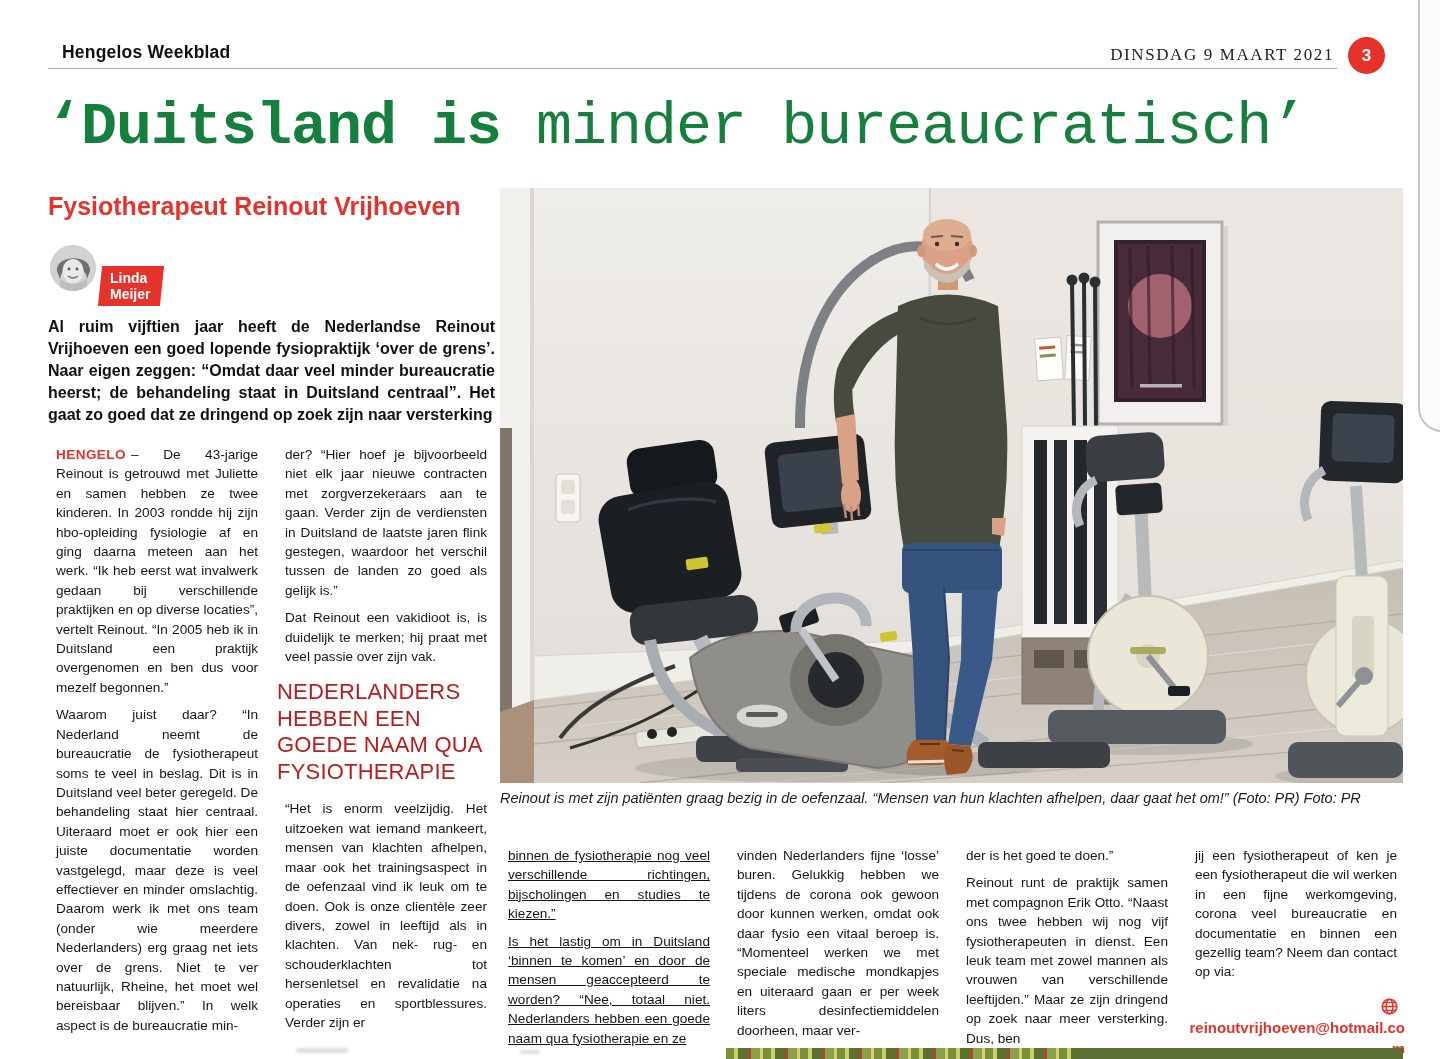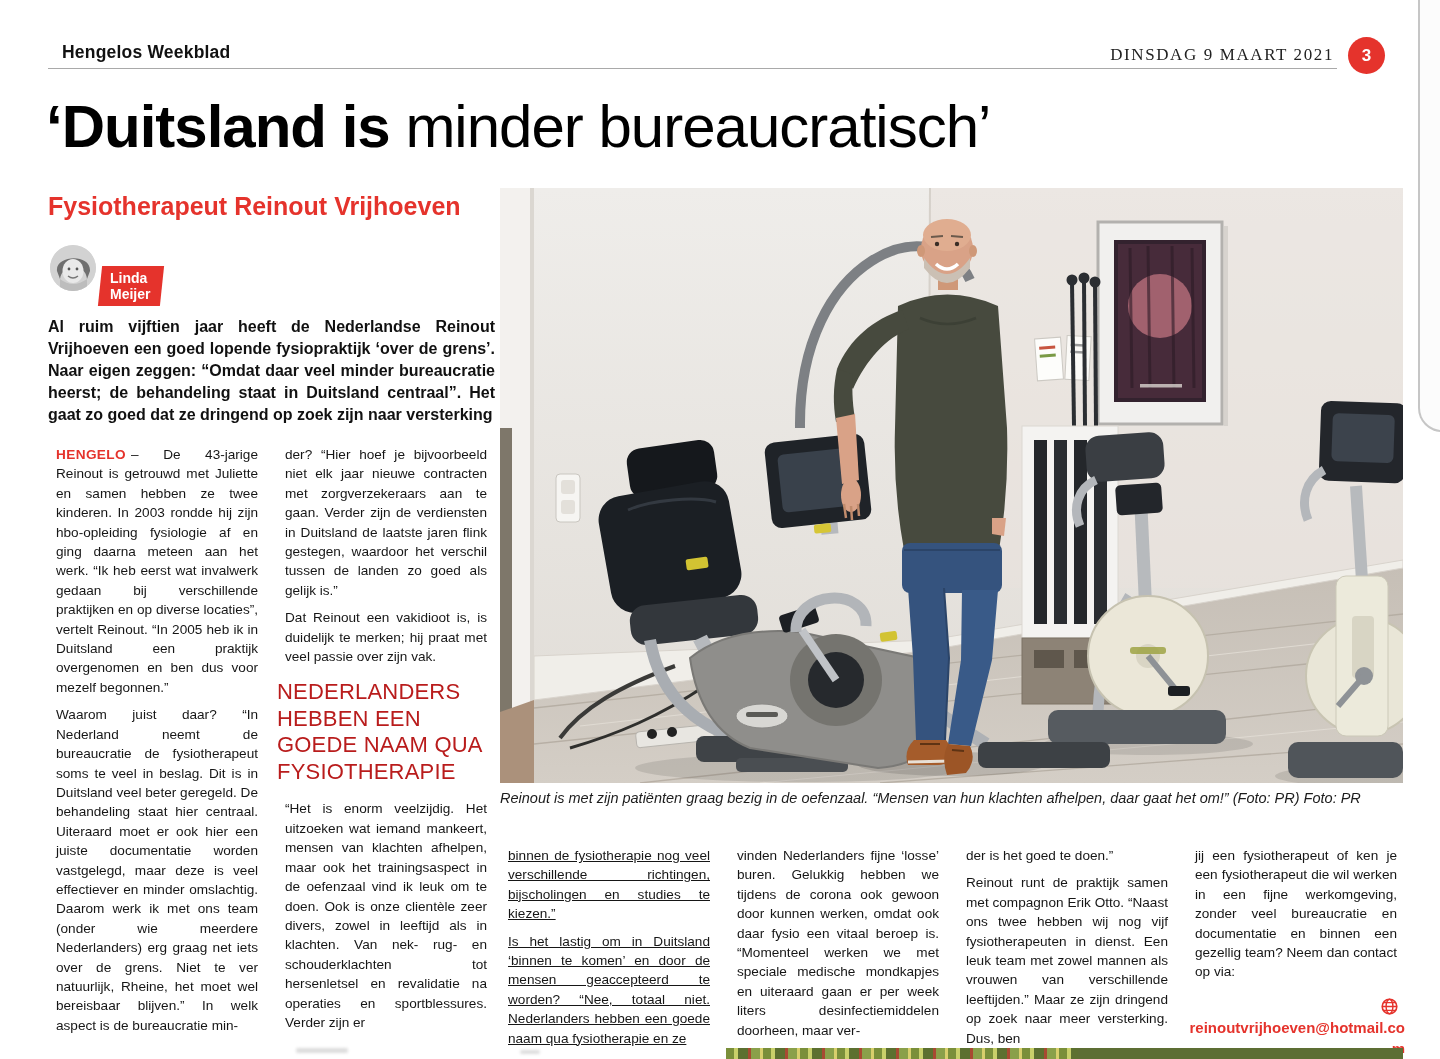--- a/index.html
+++ b/index.html
@@ -5,22 +5,22 @@
   html,body{margin:0;padding:0;background:#ffffff;}
   body{width:1440px;height:1059px;font-family:"Liberation Sans",sans-serif;color:#141414;}
   #page{position:relative;width:1440px;height:1059px;background:#ffffff;overflow:hidden;}
 
   .brand{position:absolute;left:62px;top:42px;font-size:17.5px;font-weight:bold;color:#111;letter-spacing:.2px;}
   .date{position:absolute;right:106px;top:45px;font-family:"Liberation Serif",serif;font-size:17px;letter-spacing:1.6px;color:#222;}
   .page-circle{position:absolute;left:1348px;top:37px;width:37px;height:37px;border-radius:50%;background:#e5332c;color:#fff;
     display:flex;align-items:center;justify-content:center;font-size:17px;font-weight:bold;}
   .head-rule{position:absolute;left:48px;top:68px;width:1289px;height:1px;background:#a9a9a9;}
 
-  .headline{position:absolute;left:46px;top:88px;width:1340px;font-family:Liberation Sans, sans-serif;font-size:60px;line-height:78px;
-    color:#000000;letter-spacing:-1px;white-space:nowrap;}
+  .headline{position:absolute;left:46px;top:88px;width:1340px;font-family:Liberation Mono, monospace;font-size:60px;line-height:78px;
+    color:#15803d;letter-spacing:-1px;white-space:nowrap;}
   .headline .hl-bold{font-weight:bold;}
   .headline .hl-reg{font-weight:normal;}
 
   .kicker{position:absolute;left:48px;top:192px;font-size:25px;font-weight:bold;color:#e5332c;}
 
   .byline{position:absolute;left:50px;top:245px;height:48px;}
   .avatar{position:absolute;left:0;top:0;width:46px;height:46px;border-radius:50%;overflow:hidden;background:#d6d6d6;}
   .author-badge{position:absolute;left:50px;top:21px;background:#e5332c;color:#fff;font-size:14px;font-weight:bold;
     padding:4px 12px 4px 10px;transform:skewX(-6deg);}
   .author-badge span{display:inline-block;transform:skewX(6deg);}
@@ -293,21 +293,21 @@
     <p>Is het lastig om in Duitsland ‘binnen te komen’ en door de mensen geaccepteerd te worden? “Nee, totaal niet. Nederlanders hebben een goede naam qua fysiotherapie en ze</p>
   </div>
   <div class="col" id="col4">
     <p>vinden Nederlanders fijne ‘losse’ buren. Gelukkig hebben we tijdens de corona ook gewoon door kunnen werken, omdat ook daar fysio een vitaal beroep is. “Momenteel werken we met speciale medische mondkapjes en uiteraard gaan er per week liters desinfectiemiddelen doorheen, maar ver-</p>
   </div>
   <div class="col" id="col5">
     <p>der is het goed te doen.”</p>
     <p>Reinout runt de praktijk samen met compagnon Erik Otto. “Naast ons twee hebben wij nog vijf fysiotherapeuten in dienst. Een leuk team met zowel mannen als vrouwen van verschillende leeftijden.” Maar ze zijn dringend op zoek naar meer versterking. Dus, ben</p>
   </div>
   <div class="col" id="col6">
-    <p>jij een fysiotherapeut of ken je een fysiotherapeut die wil werken in een fijne werkomgeving, zonder veel bureaucratie en documentatie en binnen een gezellig team? Neem dan contact op via:</p>
+    <p>jij een fysiotherapeut of ken je een fysiotherapeut die wil werken in een fijne werkomgeving, corona veel bureaucratie en documentatie en binnen een gezellig team? Neem dan contact op via:</p>
     <div class="email-block">
       <svg class="globe" width="17" height="17" viewBox="0 0 17 17">
         <circle cx="8.5" cy="8.5" r="7.3" fill="none" stroke="#e5332c" stroke-width="1.6"></circle>
         <ellipse cx="8.5" cy="8.5" rx="3.4" ry="7.3" fill="none" stroke="#e5332c" stroke-width="1.4"></ellipse>
         <path d="M1.4,8.5 L15.6,8.5 M2.4,4.6 L14.6,4.6 M2.4,12.4 L14.6,12.4" stroke="#e5332c" stroke-width="1.4"></path>
       </svg><a class="email-link" href="#">reinoutvrijhoeven@hotmail.com</a>
     </div>
   </div>
 
   <div class="fragment" id="frag1"></div>

